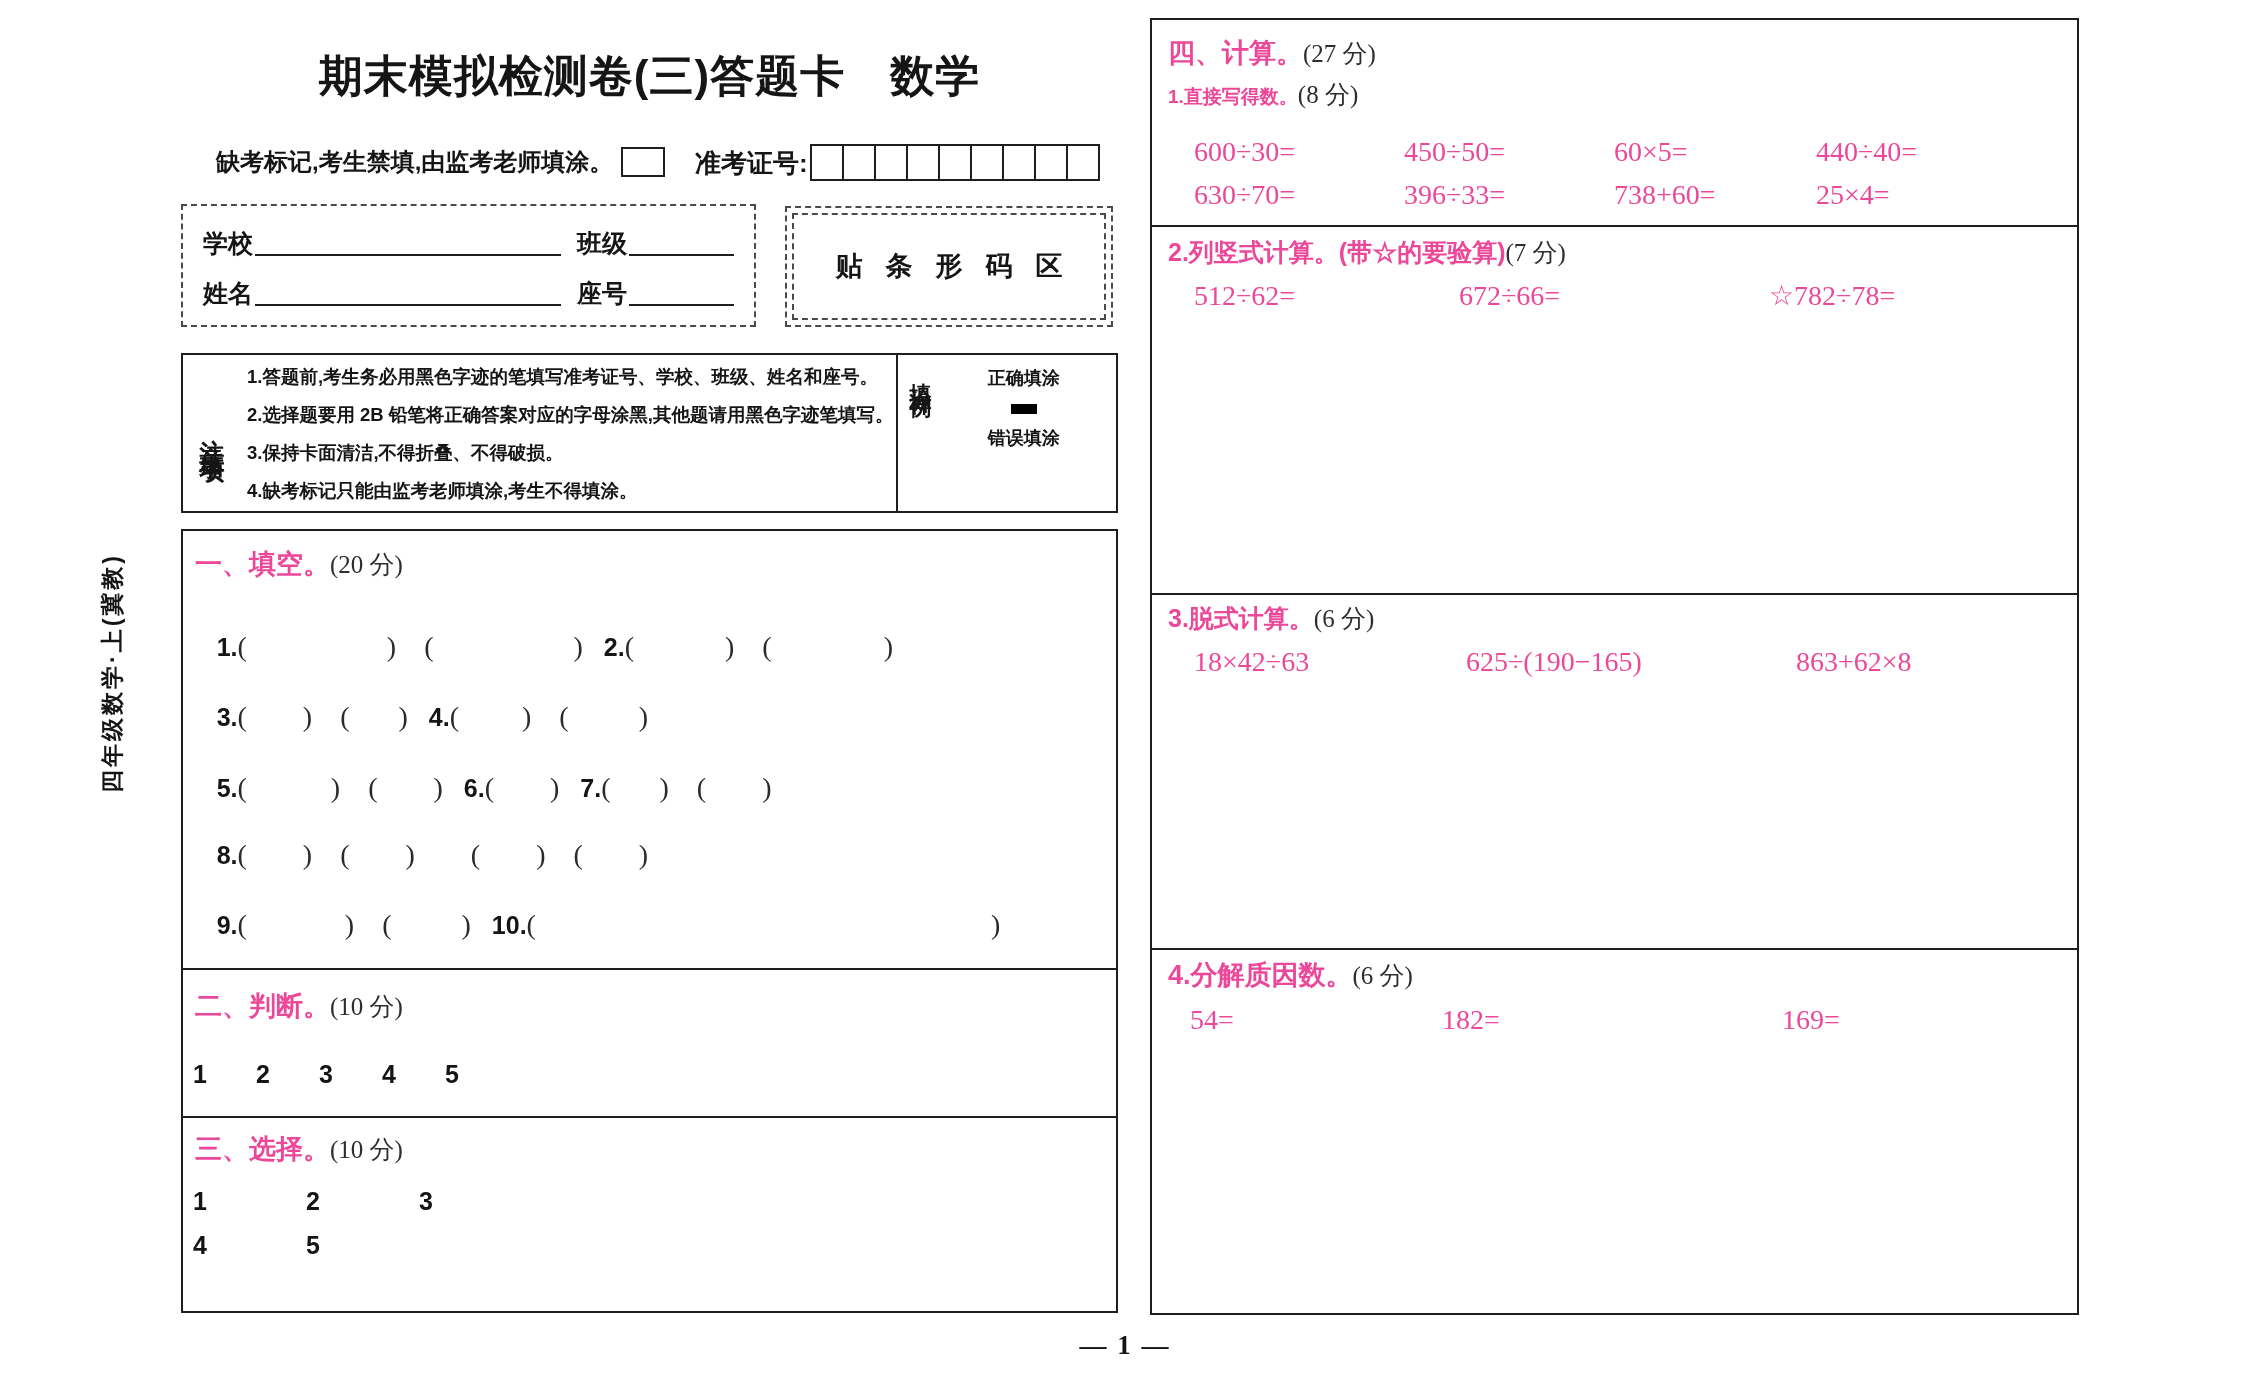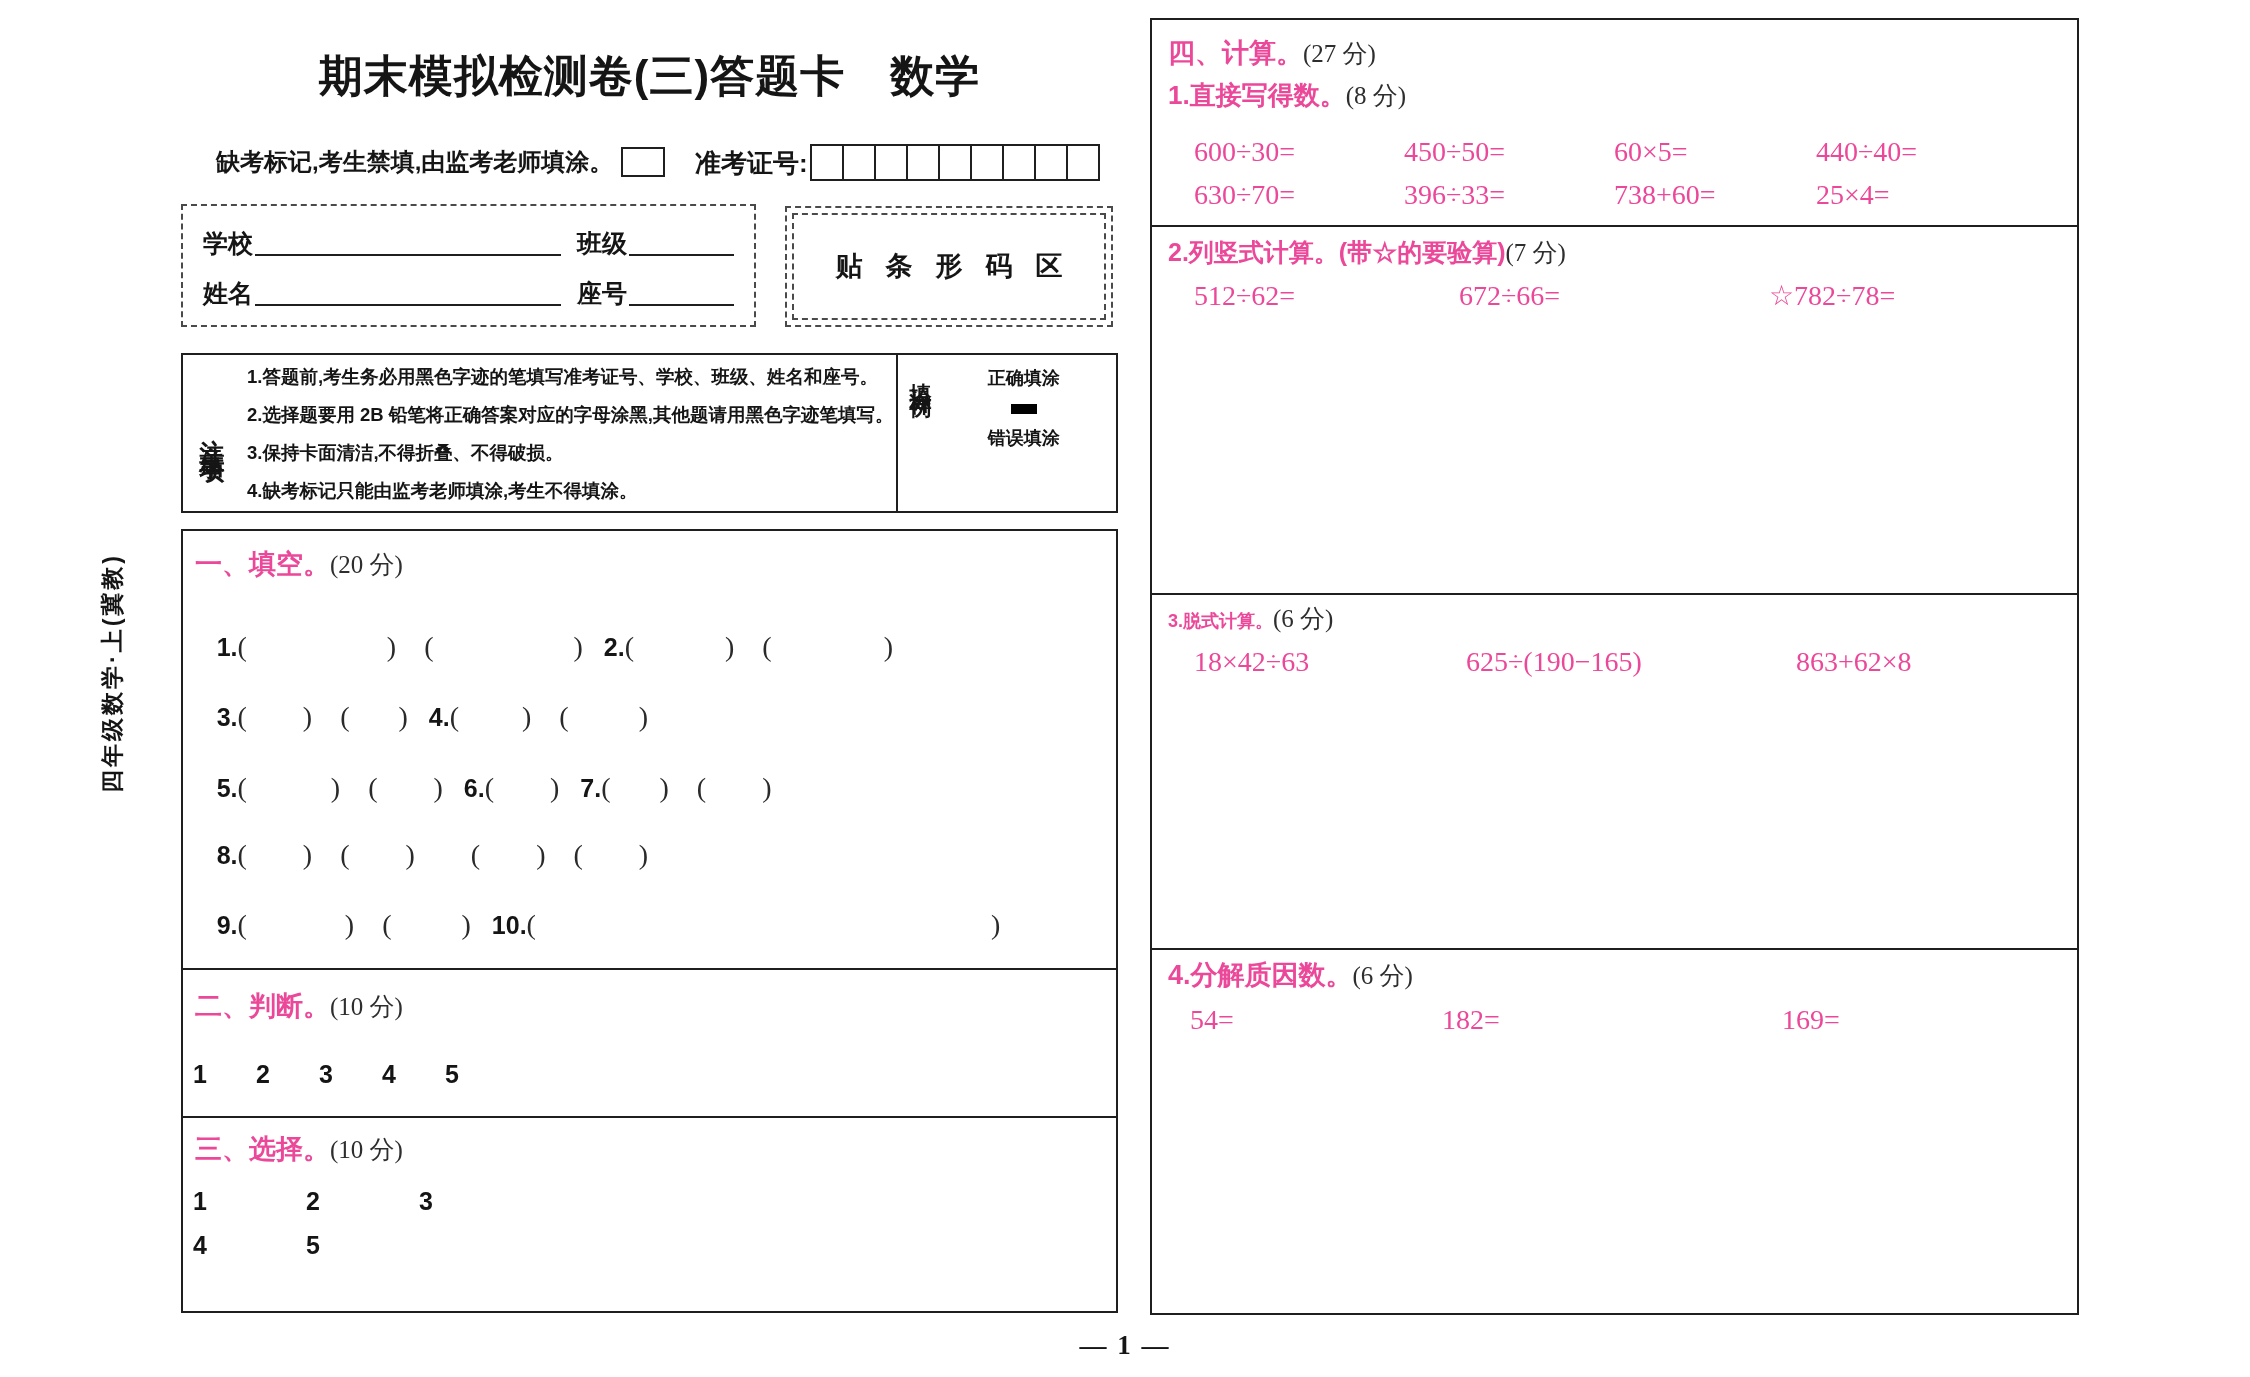--- a/index.html
+++ b/index.html
@@ -192,38 +192,38 @@
 
   <div id="calc-panel" class="abs">
     <div class="divider" style="top:205px;"></div>
     <div class="divider" style="top:573px;"></div>
     <div class="divider" style="top:928px;"></div>
 
     <div class="cline" style="top:20px;">
       <span class="t-head">四、计算。</span><span class="t-pts">(27 分)</span>
     </div>
     <div class="cline" style="top:62px;">
-      <span class="t-head" style="font-size:26px;">1.直接写得数。</span><span class="t-pts">(8 分)</span>
+      <span class="t-head" style="font-size:19px;">1.直接写得数。</span><span class="t-pts">(8 分)</span>
     </div>
     <div class="cline expr pad28" style="top:118px;">
       <span class="dcol d1">600÷30=</span><span class="dcol d2">450÷50=</span><span class="dcol d3">60×5=</span><span class="dcol">440÷40=</span>
     </div>
     <div class="cline expr pad28" style="top:161px;">
       <span class="dcol d1">630÷70=</span><span class="dcol d2">396÷33=</span><span class="dcol d3">738+60=</span><span class="dcol">25×4=</span>
     </div>
 
     <div class="cline" style="top:220px;">
       <span class="t-head" style="font-size:25px;">2.列竖式计算。(带☆的要验算)</span><span class="t-pts">(7 分)</span>
     </div>
     <div class="cline expr pad28" style="top:262px;">
       <span class="dcol v1">512÷62=</span><span class="dcol v2">672÷66=</span><span class="dcol">☆782÷78=</span>
     </div>
 
     <div class="cline" style="top:586px;">
-      <span class="t-head" style="font-size:18px;">3.脱式计算。</span><span class="t-pts">(6 分)</span>
+      <span class="t-head" style="font-size:25px;">3.脱式计算。</span><span class="t-pts">(6 分)</span>
     </div>
     <div class="cline expr pad28" style="top:628px;">
       <span class="dcol s1">18×42÷63</span><span class="dcol s2">625÷(190−165)</span><span class="dcol">863+62×8</span>
     </div>
 
     <div class="cline" style="top:942px;">
       <span class="t-head" style="font-size:27px;">4.分解质因数。</span><span class="t-pts">(6 分)</span>
     </div>
     <div class="cline expr pad38" style="top:986px;">
       <span class="dcol f1">54=</span><span class="dcol f2">182=</span><span class="dcol">169=</span>

